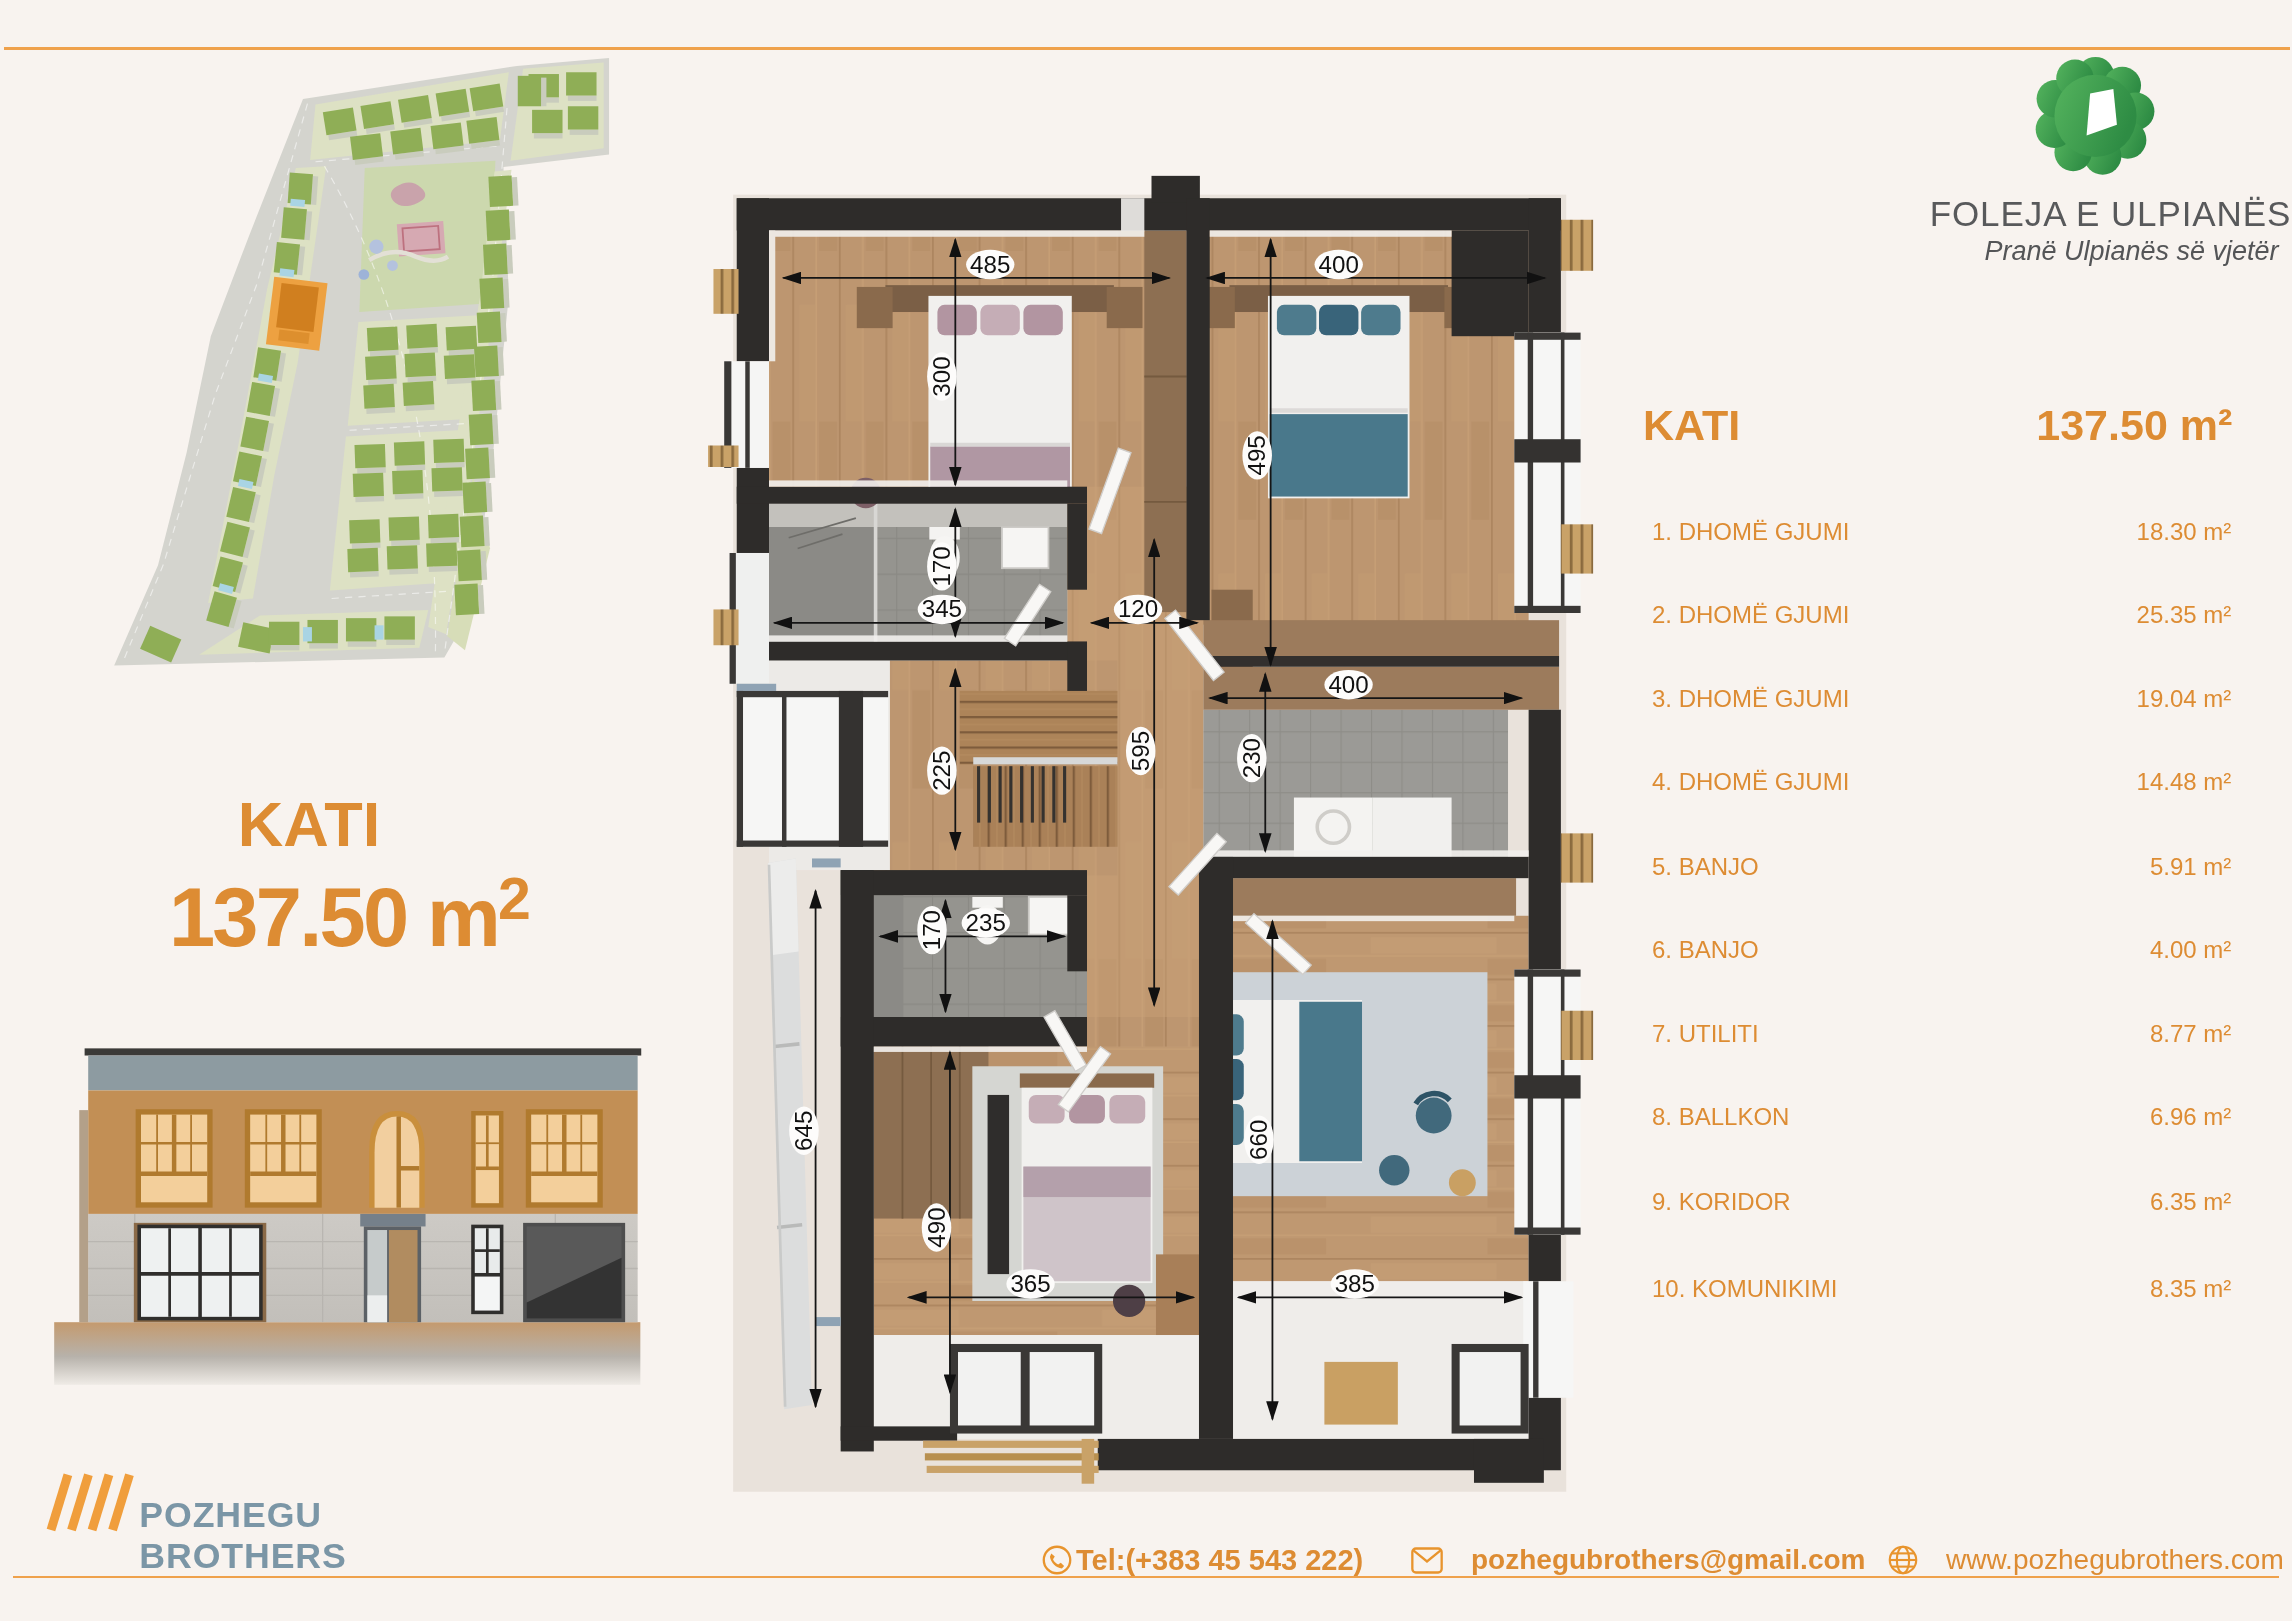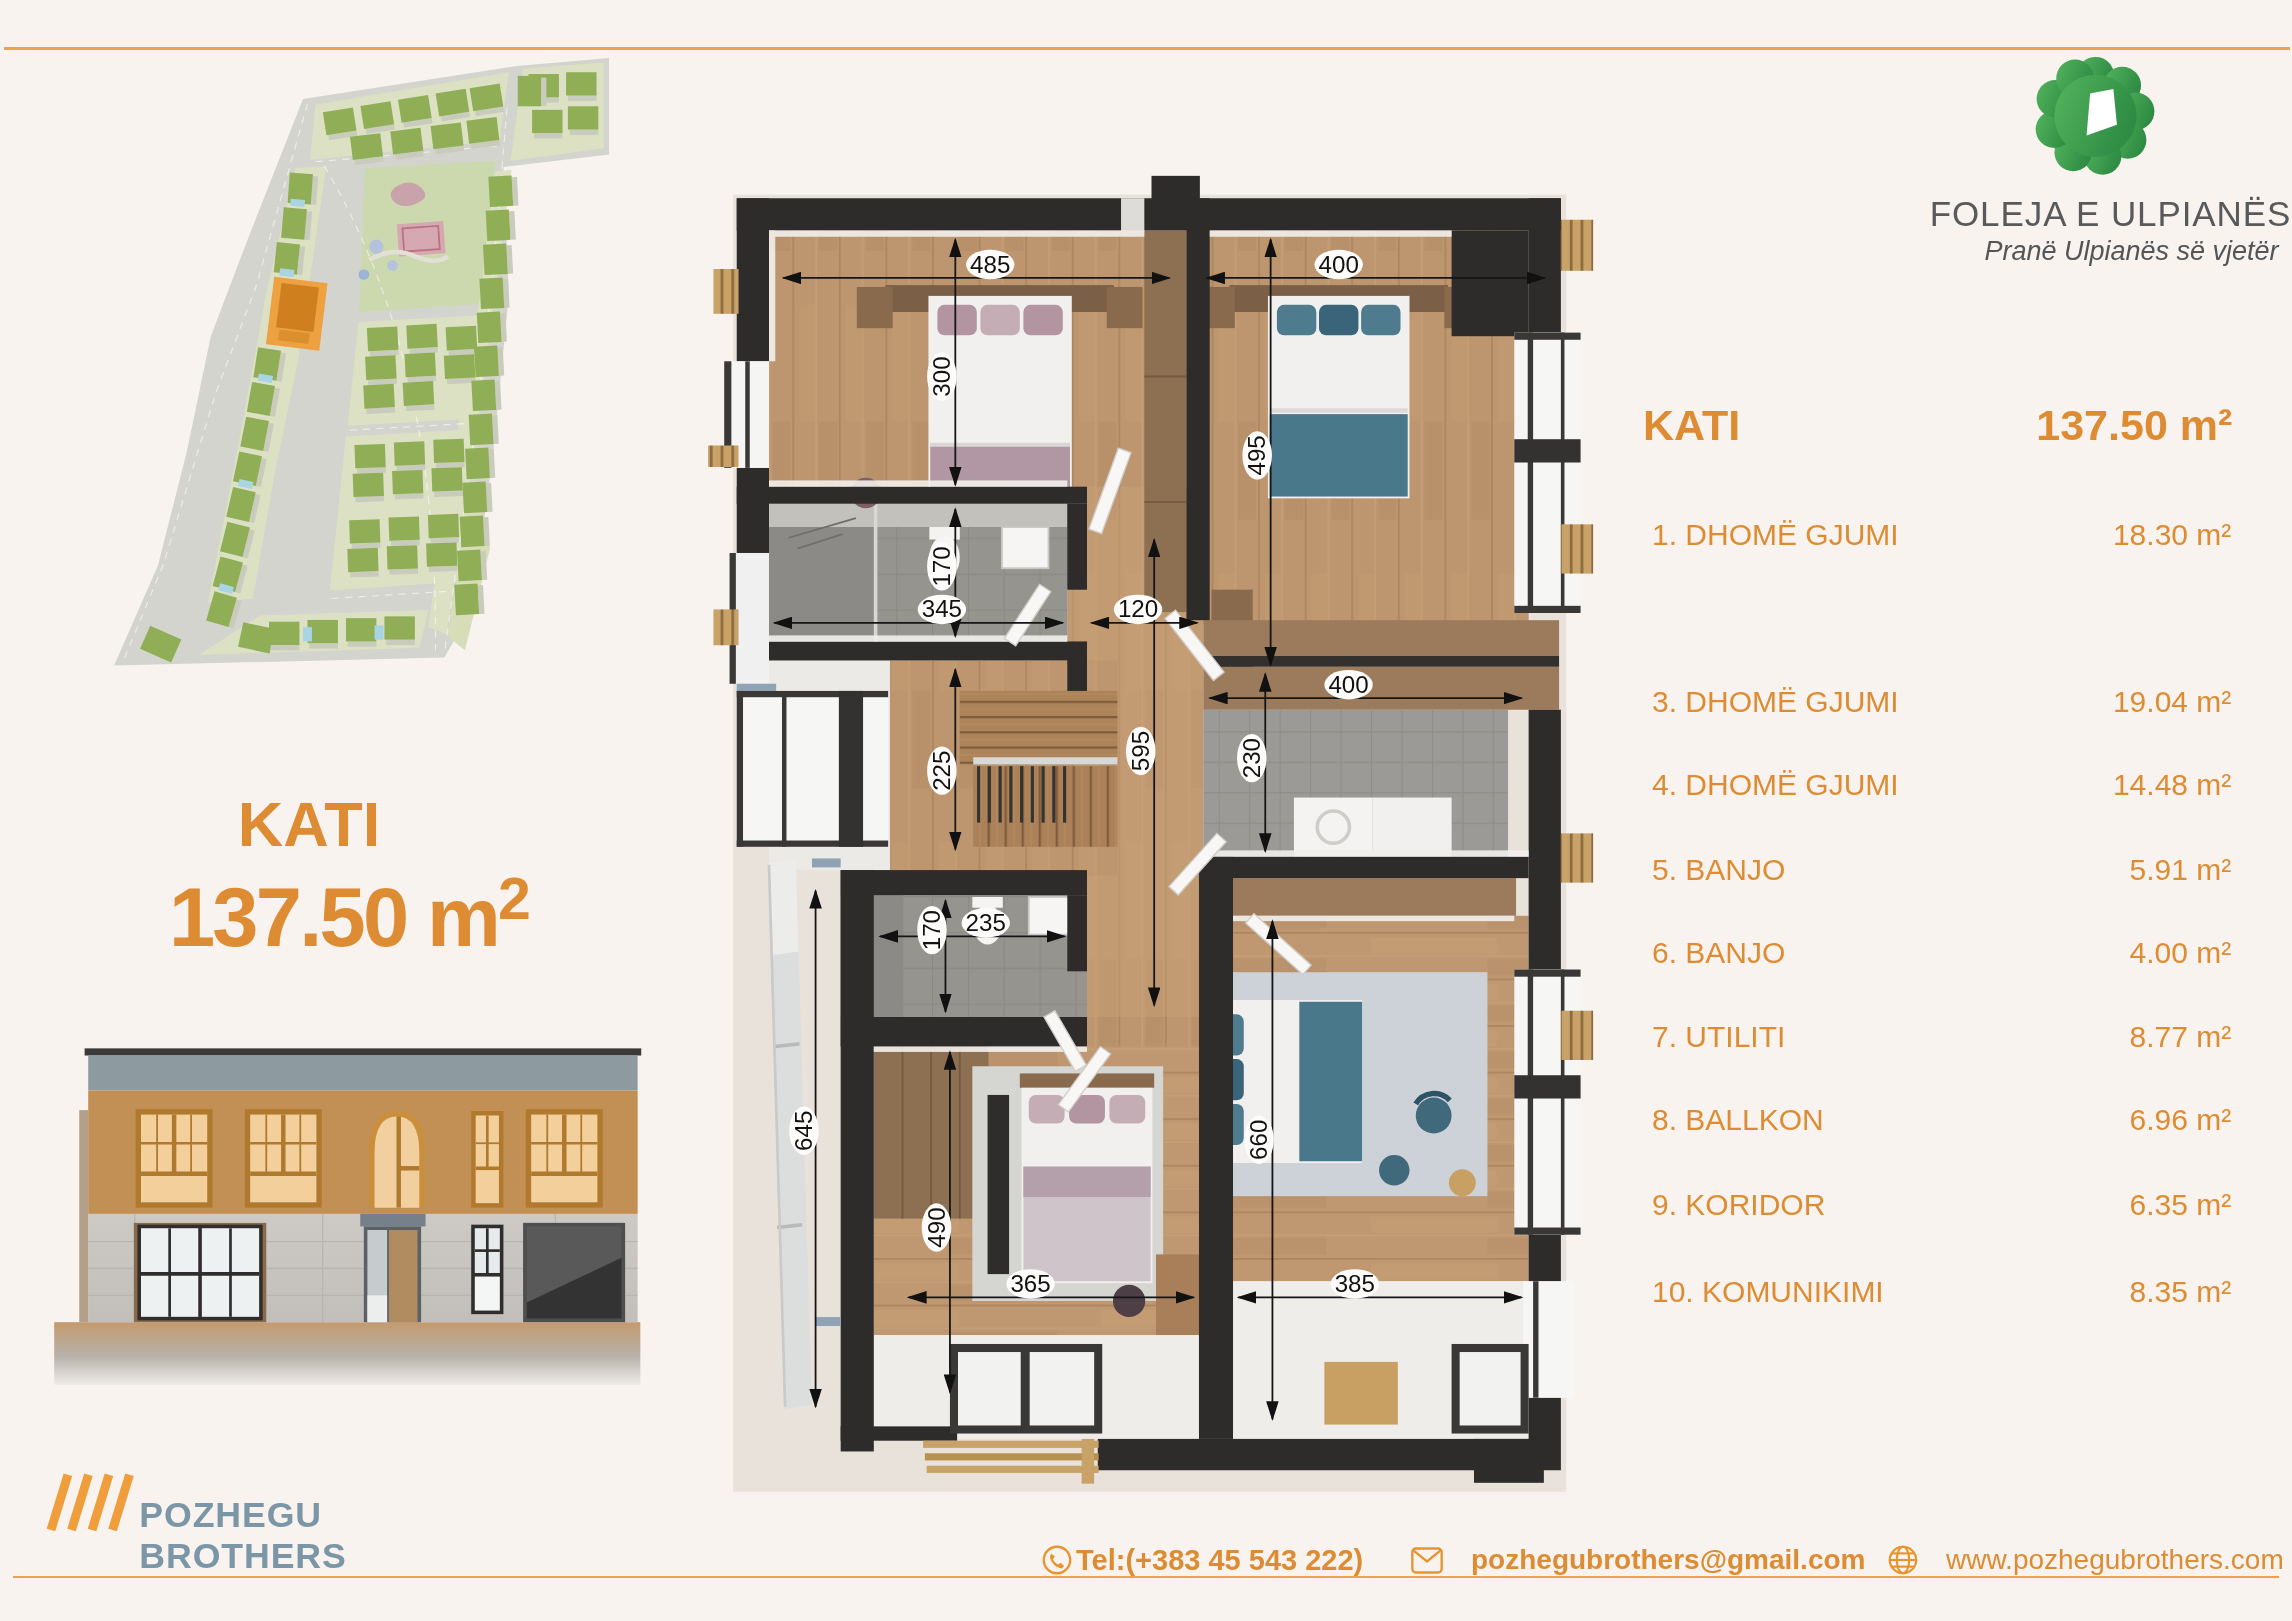--- a/index.html
+++ b/index.html
@@ -1,20 +1,20 @@
 <!DOCTYPE html>
 <html style="font-size:14.3px"><head>
 <meta charset="utf-8">
 <style>
   html,body{margin:0;padding:0;}
   .page{position:relative;width:2293px;height:1621px;background:#f8f3ef;
         font-family:"Liberation Sans",sans-serif;overflow:hidden;padding-left:44px;}
   .abs{position:absolute;}
   .orange{color:#dd8c33;}
-  .rowitem{position:absolute;left:1652px;width:582px;font-size:30px;color:#dd8c33;}
+  .rowitem{position:absolute;left:1652px;width:582px;font-size:24px;color:#dd8c33;}
   .rowitem .val{position:absolute;right:2.7px;top:0;}
 </style>
 </head>
 <body>
 <div class="page">
 
   <div class="abs" style="left:3.6px;top:47px;width:2286px;height:2.7px;background:#efa14b;"></div>
 
   <div class="abs" id="siteplan" style="left:90px;top:54px;">
   <svg width="528" height="654" viewBox="0 0 590 730" xmlns="http://www.w3.org/2000/svg">
@@ -327,20 +327,21 @@
       <line x1="52" y1="74" x2="71" y2="12"></line>
       <line x1="75" y1="74" x2="94" y2="12"></line>
     </g>
     <text x="105" y="71" font-family="Liberation Sans, sans-serif" font-size="40" font-weight="bold" fill="#7b96a6" letter-spacing="1">POZHEGU</text>
     <text x="105" y="117" font-family="Liberation Sans, sans-serif" font-size="40" font-weight="bold" fill="#7b96a6" letter-spacing="1">BROTHERS</text>
   </svg>
   </div>
 
   <div class="rowitem" style="top:401px;font-weight:bold;left:1643px;width:592px;font-size:43px;">KATI<span class="val">137.50 m²</span></div>
   <div class="rowitem" style="top:518px;">1. DHOMË GJUMI<span class="val">18.30 m²</span></div>
+  <div class="rowitem" style="top:601px;">2. DHOMË GJUMI<span class="val">25.35 m²</span></div>
   <div class="rowitem" style="top:685px;">3. DHOMË GJUMI<span class="val">19.04 m²</span></div>
   <div class="rowitem" style="top:768px;">4. DHOMË GJUMI<span class="val">14.48 m²</span></div>
   <div class="rowitem" style="top:853px;">5. BANJO<span class="val">5.91 m²</span></div>
   <div class="rowitem" style="top:936px;">6. BANJO<span class="val">4.00 m²</span></div>
   <div class="rowitem" style="top:1020px;">7. UTILITI<span class="val">8.77 m²</span></div>
   <div class="rowitem" style="top:1103px;">8. BALLKON<span class="val">6.96 m²</span></div>
   <div class="rowitem" style="top:1188px;">9. KORIDOR<span class="val">6.35 m²</span></div>
   <div class="rowitem" style="top:1275px;">10. KOMUNIKIMI<span class="val">8.35 m²</span></div>
 
   <div class="abs" style="left:13.4px;top:1576px;width:2266px;height:1.8px;background:#efa14b;"></div>

